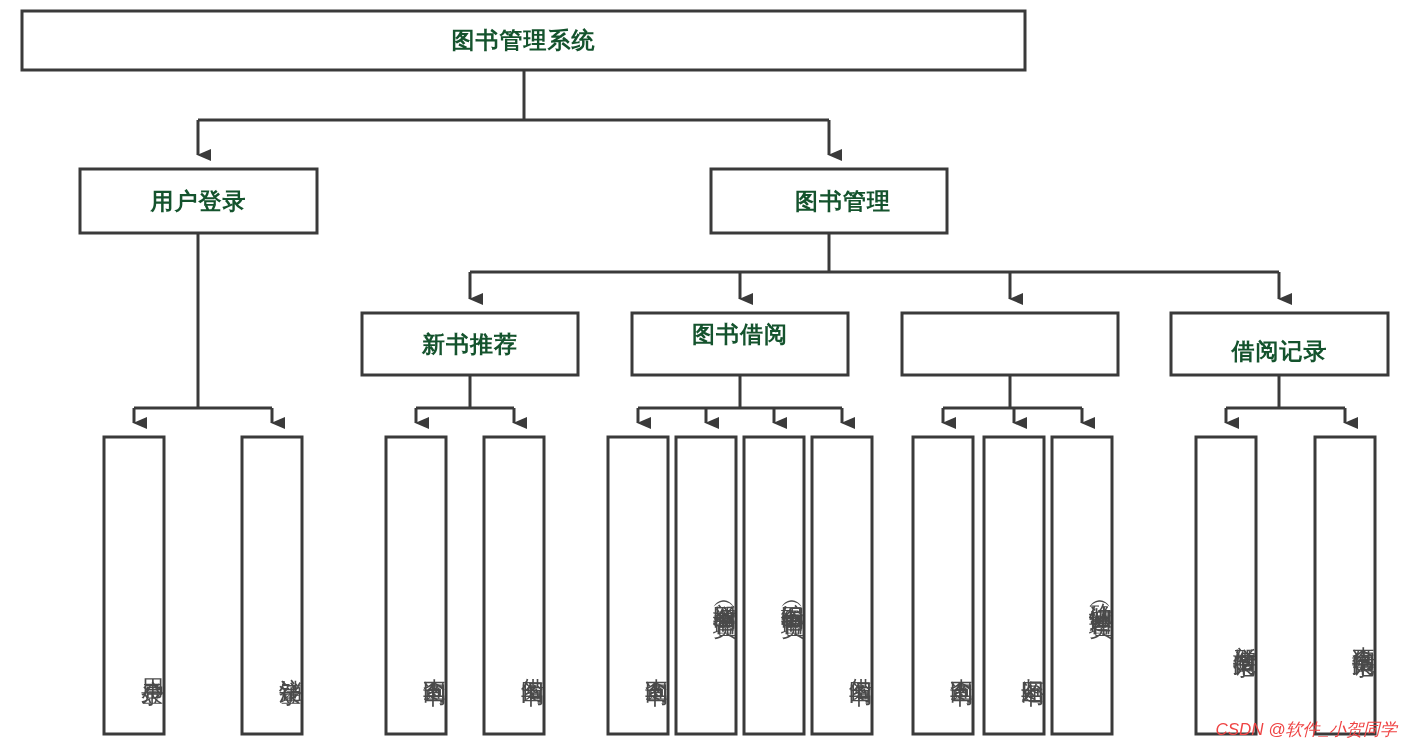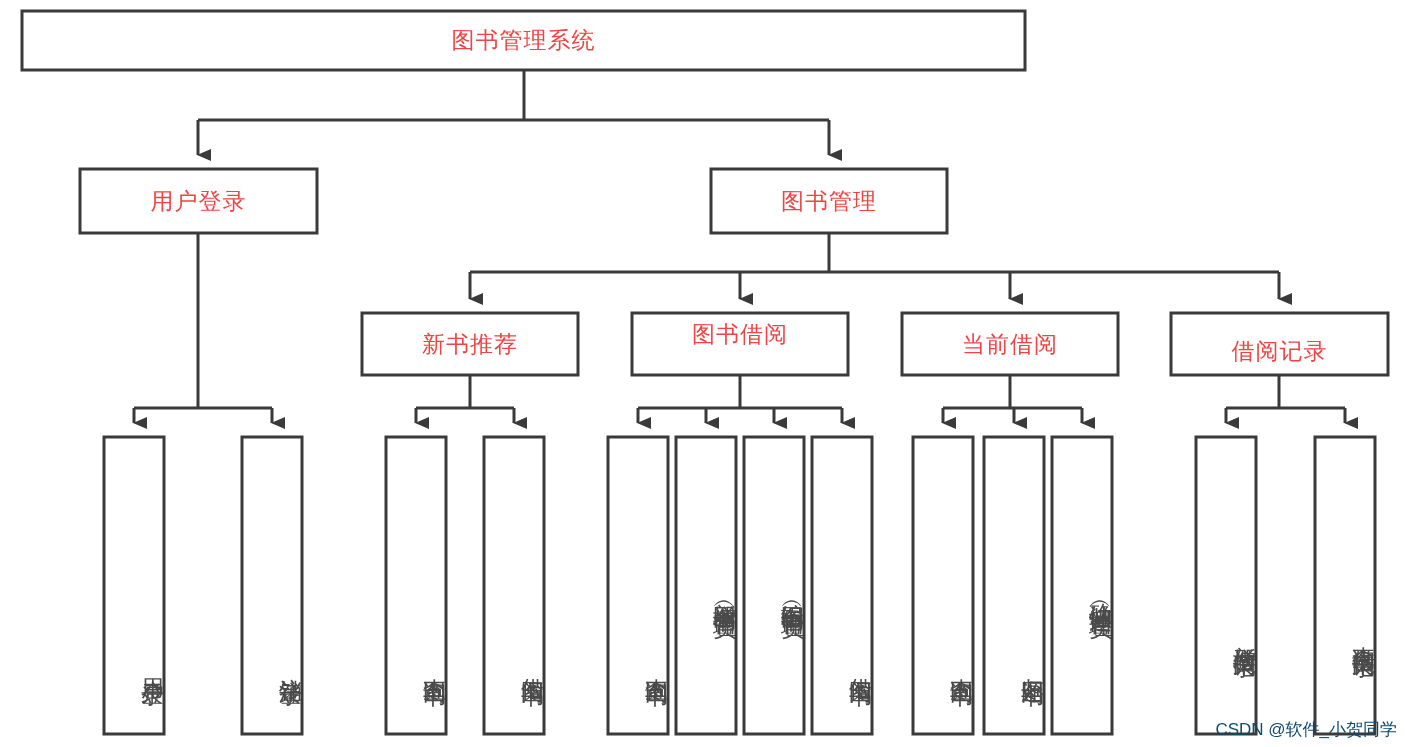--- a/index.html
+++ b/index.html
@@ -39,47 +39,49 @@
   }
   .arrow-head {
     fill: #3a3a3a;
     stroke: none;
   }
   .node-label-h {
     position: absolute;
     display: flex;
     align-items: center;
     justify-content: center;
-    color: #ef4444;
+    color: #14532d;
     font-size: 23px;
     letter-spacing: 1px;
     white-space: nowrap;
     pointer-events: none;
+    font-weight: bold;
   }
   .node-label-v {
     position: absolute;
     display: flex;
     align-items: flex-start;
     justify-content: center;
     color: #4a4a4a;
     font-size: 23px;
     letter-spacing: 2px;
     writing-mode: vertical-rl;
     text-orientation: upright;
     pointer-events: none;
     line-height: 1;
   }
   #watermark {
     position: absolute;
     right: 8px;
     bottom: 6px;
-    color: #0c4a6e;
+    color: #ef4444;
     font-size: 17px;
     white-space: nowrap;
     font-family: "Liberation Sans", "DejaVu Sans", sans-serif;
+    font-style: italic;
   }
 </style>
 </head>
 <body>
 
 <div id="diagram-root">
 
   <svg id="tree-svg" viewBox="0 0 1405 747">
     <defs>
       <marker id="arrow" viewBox="0 0 12 14" refX="6" refY="13" markerWidth="12" markerHeight="14" orient="auto-start-reverse" markerUnits="userSpaceOnUse">
@@ -162,25 +164,24 @@
     <g>
       <path class="connector" d="M1279,375 L1279,408"></path>
       <path class="connector" d="M1226,408 L1345,408"></path>
       <path class="connector" d="M1226,408 L1226,423" marker-end="url(#arrow)"></path>
       <path class="connector" d="M1345,408 L1345,423" marker-end="url(#arrow)"></path>
     </g>
   </svg>
 
   <div class="node-label-h" style="left:22px;  top:11px;  width:1003px; height:59px;">图书管理系统</div>
   <div class="node-label-h" style="left:80px;  top:169px; width:237px;  height:64px;">用户登录</div>
-  <div class="node-label-h" style="left:711px; top:169px; width:236px;  height:64px;">图书管理</div>
+  <div class="node-label-h" style="left:711px; top:169px; width:236px;  height:64px;padding-left:14px;">图书管理</div>
 
   <div class="node-label-h" style="left:362px;  top:313px; width:216px; height:62px;text-align:right;">新书推荐</div>
   <div class="node-label-h" style="left:632px;  top:303px; width:216px; height:62px;">图书借阅</div>
-  <div class="node-label-h" style="left:902px;  top:313px; width:216px; height:62px;">当前借阅</div>
   <div class="node-label-h" style="left:1171px; top:313px; width:217px; height:76px;">借阅记录</div>
 
   <div class="node-label-v" style="left:104px;  top:437px; width:60px; height:297px; padding-top:78px;">用户登录</div>
   <div class="node-label-v" style="left:242px;  top:437px; width:60px; height:297px; padding-top:78px;">注销登录</div>
   <div class="node-label-v" style="left:386px;  top:437px; width:60px; height:297px; padding-top:78px;">查询图书</div>
   <div class="node-label-v" style="left:484px;  top:437px; width:60px; height:297px; padding-top:78px;">借阅图书</div>
   <div class="node-label-v" style="left:608px;  top:437px; width:60px; height:297px; padding-top:78px;">查询图书</div>
   <div class="node-label-v" style="left:676px;  top:437px; width:60px; height:297px; padding-top:8px;">新增图书（管理员）</div>
   <div class="node-label-v" style="left:744px;  top:437px; width:60px; height:297px; padding-top:8px;">编辑图书（管理员）</div>
   <div class="node-label-v" style="left:812px;  top:437px; width:60px; height:297px; padding-top:78px;">借阅图书</div>

